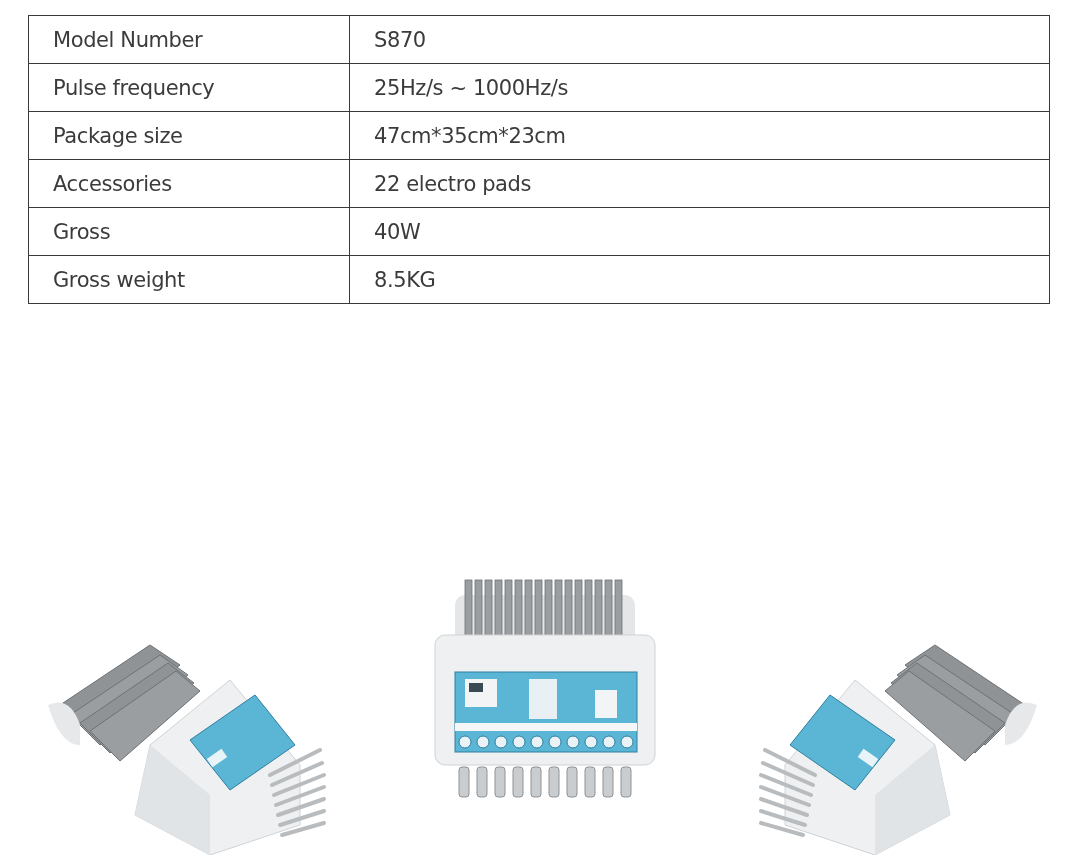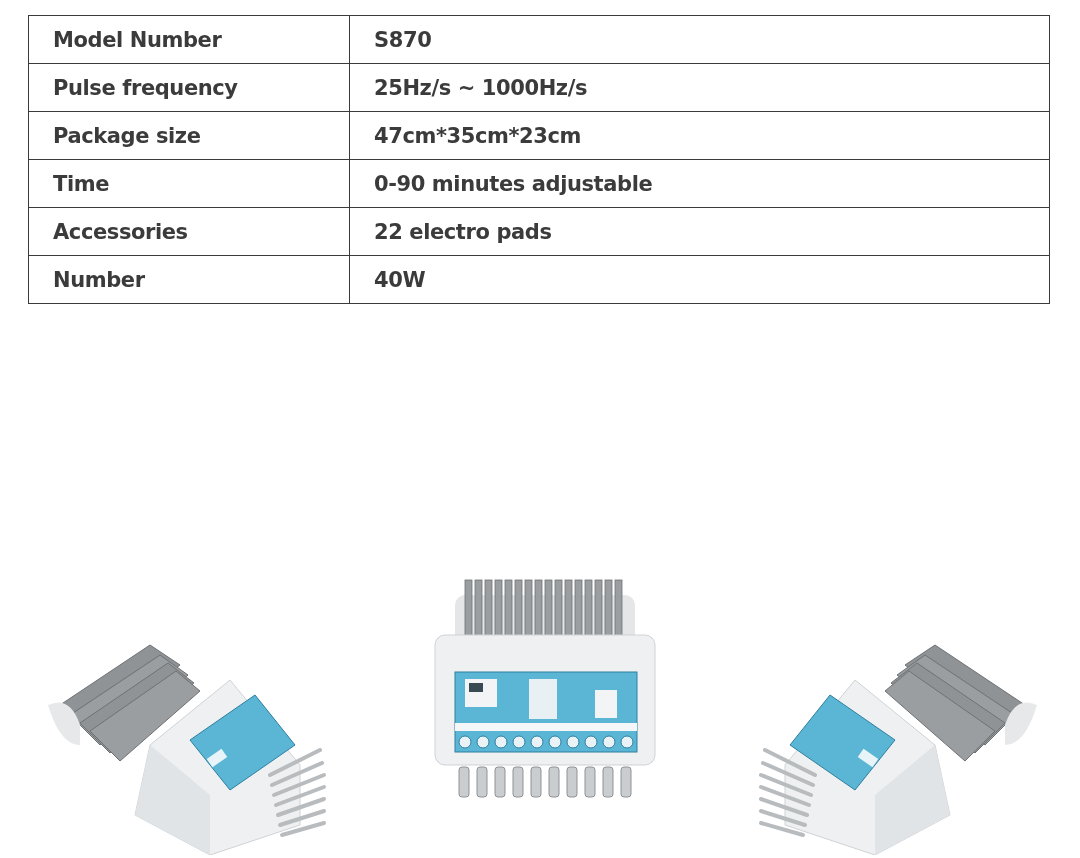--- a/index.html
+++ b/index.html
@@ -4,21 +4,21 @@
 <style>
   html, body { margin: 0; padding: 0; background: #ffffff; }
   body { width: 1080px; height: 858px; position: relative; overflow: hidden; font-family: "DejaVu Sans", sans-serif; }
   .spec-table {
     position: absolute; left: 28px; top: 15px; width: 1022px;
     border-collapse: collapse; border: 1.5px solid #3a3a3a;
   }
   .spec-table td {
     border: 1.5px solid #3a3a3a; height: 47px; padding: 0 0 0 24px;
     font-size: 21px; color: #3b3b3b; vertical-align: middle;
-    letter-spacing: -0.4px; font-weight: 700;
+    letter-spacing: -0.4px; font-weight: 400;
   }
   .spec-table td.label { width: 296px; }
   .photos { position: absolute; left: 0; top: 565px; width: 1080px; height: 293px; }
   .device { position: absolute; }
   svg { display: block; }
 </style>
 </head>
 <body>
 
 <table class="spec-table">
@@ -29,30 +29,30 @@
       </tr>
     <tr>
         <td class="label">Pulse frequency</td>
         <td>25Hz/s ~ 1000Hz/s</td>
       </tr>
     <tr>
         <td class="label">Package size</td>
         <td>47cm*35cm*23cm</td>
       </tr>
     <tr>
-        <td class="label">Time</td>
-        <td>0-90 minutes adjustable</td>
-      </tr>
-    <tr>
         <td class="label">Accessories</td>
         <td>22 electro pads</td>
       </tr>
     <tr>
-        <td class="label">Number</td>
+        <td class="label">Gross</td>
         <td>40W</td>
+      </tr>
+    <tr>
+        <td class="label">Gross weight</td>
+        <td>8.5KG</td>
       </tr>
   </tbody>
 </table>
 
 <div class="photos">
 
   <div class="device" style="left:40px; top:70px;">
     <svg width="290" height="220" viewBox="0 0 290 220">
 
       <g fill="#8f9396" stroke="#6e7275" stroke-width="1">

